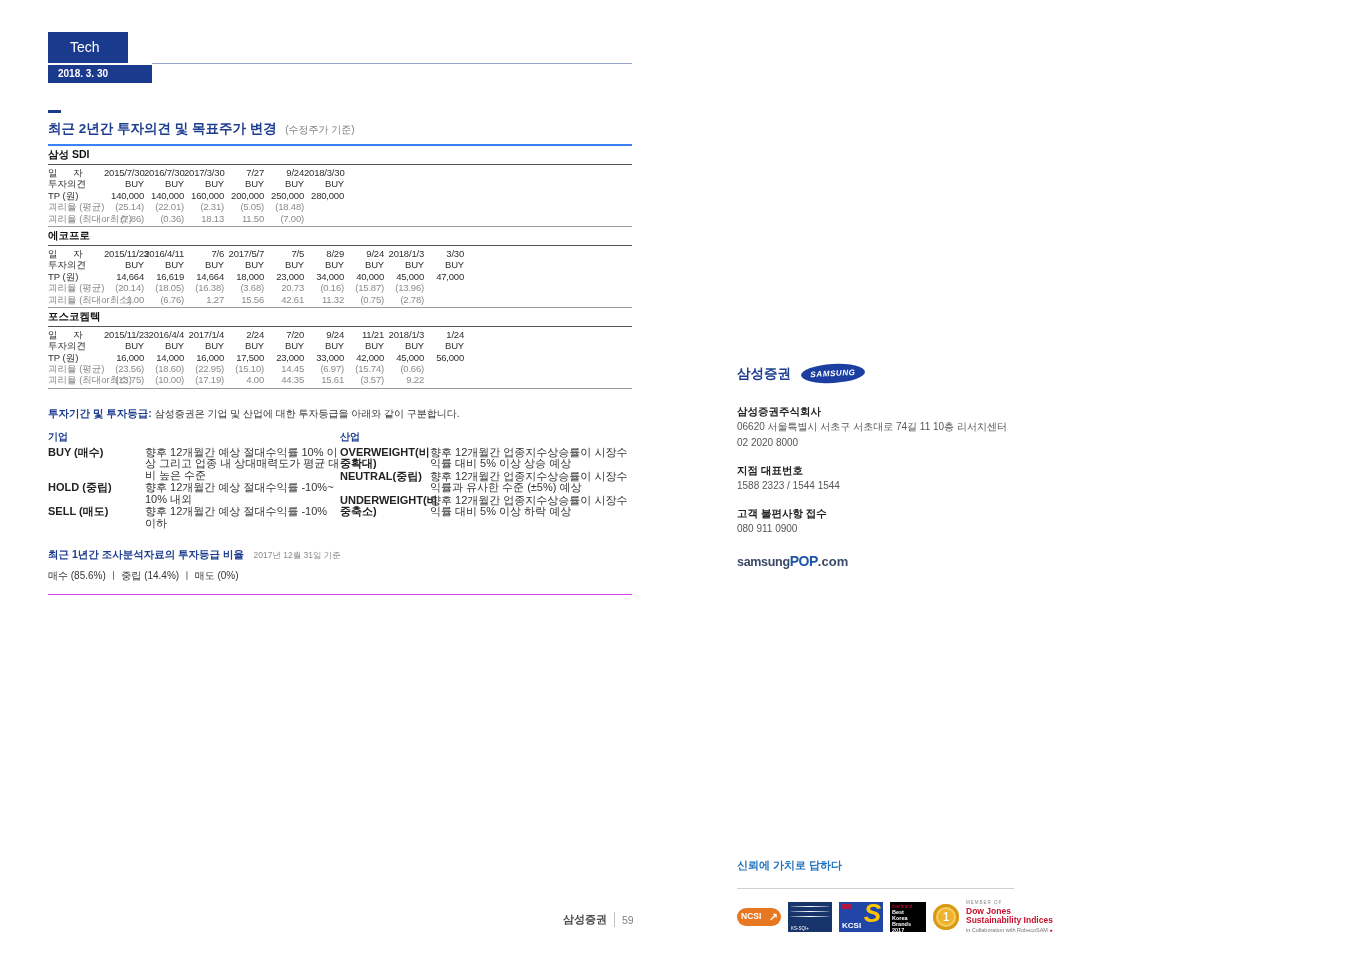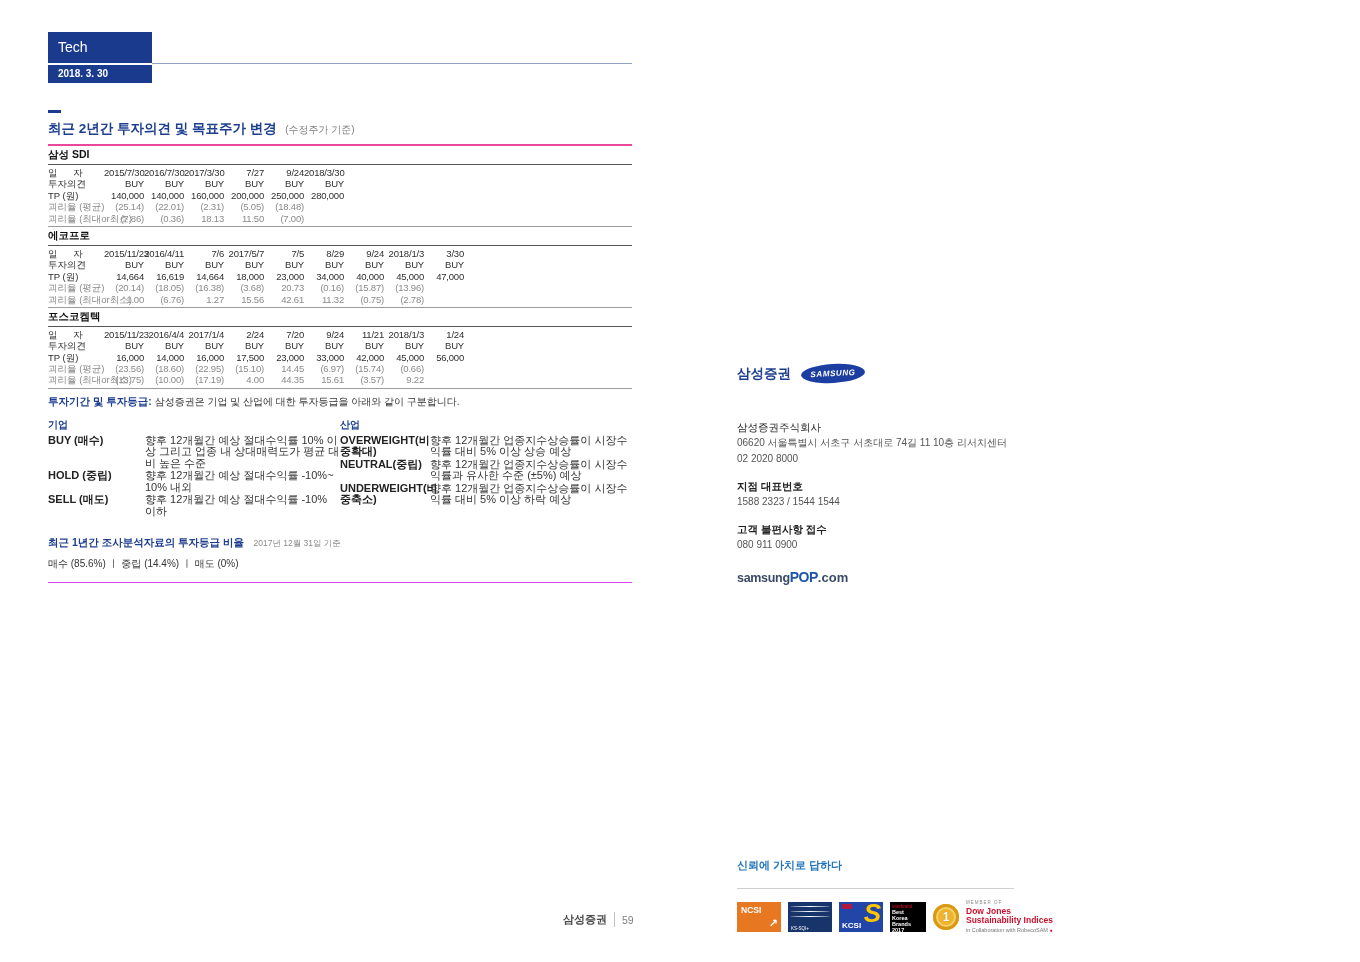--- a/index.html
+++ b/index.html
@@ -2,41 +2,41 @@
 <html><head>
 <meta charset="utf-8">
 <style>
   html,body{margin:0;padding:0;background:#fff;}
   body{width:1360px;height:962px;position:relative;overflow:hidden;
        font-family:"Liberation Sans","DejaVu Sans",sans-serif;color:#2e2e2e;}
   .abs{position:absolute;}
 
   
   .head-rule{left:152px;top:63px;width:480px;height:1px;background:#93a1c4;}
-  .cat-box{left:48px;top:32px;width:104px;height:31px;background:#1a3a8e;color:#fff;
-           font-size:14px;line-height:31px;padding-left:10px;box-sizing:border-box;}
+  .cat-box{left:48px;top:32px;width:80px;height:31px;background:#1a3a8e;color:#fff;
+           font-size:14px;line-height:31px;padding-left:22px;box-sizing:border-box;}
   .date-box{left:48px;top:65px;width:104px;height:18px;background:#1a3a8e;color:#fff;
             font-size:10px;font-weight:bold;line-height:18px;padding-left:10px;box-sizing:border-box;}
 
   
   .left-col{left:48px;top:110px;width:584px;}
   .sec-dash{width:13px;height:3px;background:#1a3a8e;margin-bottom:6px;}
   .sec-title{margin-bottom:6px;white-space:nowrap;}
   .sec-title-main{color:#1d3d8f;font-weight:bold;font-size:13.5px;}
   .sec-title-suffix{color:#808080;font-size:10px;margin-left:4px;}
 
-  .tables{border-top:2px solid #ec4899;}
+  .tables{border-top:2px solid #3b82f6;}
   .tblock{border-bottom:1px solid #9b9b9b;padding-bottom:2px;}
   .tname{font-size:10.5px;font-weight:bold;color:#111;padding:2px 0 2px;border-bottom:1px solid #555;margin-bottom:2px;}
   .trow{position:relative;padding-left:56px;height:11.4px;font-size:9.5px;display:flex;align-items:center;}
   .trow .tlabel{position:absolute;left:0;top:0;line-height:11.4px;white-space:pre;}
   .trow .tcell{width:40px;flex:none;text-align:right;letter-spacing:-0.2px;line-height:11.4px;}
   .trow.muted{color:#8a8a8a;}
 
-  .ratings{margin-top:6px;}
+  .ratings{margin-top:18px;}
   .ratings-intro{font-size:10px;color:#333;}
   .navy-bold{color:#1d3d8f;font-weight:bold;font-size:10.5px;}
   .ratings-cols{display:flex;margin-top:9px;}
   .rcol{width:292px;flex:none;}
   .col-heading{color:#1d3d8f;font-weight:bold;font-size:10px;margin-bottom:3px;}
   .def-row{display:flex;font-size:11px;line-height:11.5px;margin-bottom:1px;}
   .def-row .term{font-weight:bold;color:#222;flex:none;}
   .rcol.company .term{width:97px;}
   .rcol.industry .term{width:90px;}
   .def-row .def{flex:1;color:#333;}
@@ -45,37 +45,37 @@
   .ratio-asof{font-size:8.5px;color:#8a8a8a;margin-left:5px;}
   .ratio-breakdown{margin-top:7px;font-size:10px;color:#333;padding-bottom:11px;border-bottom:1px solid #d946ef;}
 
   
   .right-col{left:737px;top:364px;width:280px;}
   .brand-row{display:flex;align-items:center;gap:10px;}
   .brand-name{color:#1d3d8f;font-weight:bold;font-size:13.5px;}
   .samsung-oval{width:64px;height:19px;background:#1b3ea0;border-radius:50%;display:flex;
                 align-items:center;justify-content:center;transform:rotate(-3deg);}
   .samsung-oval span{color:#fff;font-size:8px;font-weight:bold;font-style:italic;letter-spacing:0.6px;}
-  .addr-co{margin-top:38px;font-size:10.5px;font-weight:normal;color:#222;}
+  .addr-co{margin-top:22px;font-size:10.5px;font-weight:bold;color:#222;}
   .gray-line{font-size:10px;color:#555;line-height:16px;}
   .grp{margin-top:13px;}
   .grp-label{font-size:10.5px;font-weight:bold;color:#222;}
   .site-line{margin-top:15px;}
   .site-prefix{font-size:12.5px;font-weight:bold;color:#3b4a66;letter-spacing:-0.3px;}
   .site-mid{font-size:14px;font-weight:bold;color:#1e55a8;letter-spacing:-0.5px;}
   .site-suffix{font-size:13px;font-weight:bold;color:#3b4a66;}
 
   
   .slogan-block{left:737px;top:858px;width:277px;}
   .slogan{font-size:11px;font-weight:bold;color:#2273bd;}
   .slogan-sep{margin-top:15px;border-top:1px solid #cfcfcf;}
   .badges{display:flex;align-items:center;gap:7px;margin-top:9px;}
   .badge{box-sizing:border-box;flex:none;}
-  .badge-ncsi{width:44px;height:30px;background:#e87722;color:#fff;font-size:8.5px;font-weight:bold;
-              padding:3px 0 0 4px;position:relative;}
+  .badge-ncsi{width:44px;height:18px;background:#e87722;color:#fff;font-size:8.5px;font-weight:bold;
+              padding:3px 0 0 4px;position:relative;border-radius:13px;}
   .badge-ncsi .arrow{position:absolute;right:3px;bottom:2px;font-size:11px;font-weight:bold;}
   .badge-kssqi{width:44px;height:30px;background:#17356b;position:relative;overflow:hidden;}
   .badge-kssqi i{display:block;border-top:1.6px solid #fff;border-radius:60%;width:40px;margin:4px auto 0;}
   .badge-kssqi .tag{position:absolute;left:3px;bottom:1px;color:#fff;font-size:4.5px;font-style:normal;border:0;width:auto;margin:0;}
   .badge-kcsi{width:44px;height:30px;background:#2246a8;position:relative;overflow:hidden;}
   .badge-kcsi .s{position:absolute;right:2px;top:-4px;color:#ffc600;font-size:26px;font-weight:bold;font-style:italic;}
   .badge-kcsi .tag{position:absolute;left:3px;bottom:2px;color:#fff;font-size:8px;font-weight:bold;}
   .badge-kcsi .dot{position:absolute;left:3px;top:2px;width:10px;height:5px;background:#c8102e;opacity:.85;}
   .badge-ib{width:36px;height:30px;background:#000;padding:2px 2px;}
   .badge-ib .top{color:#e4002b;font-size:4.5px;}

